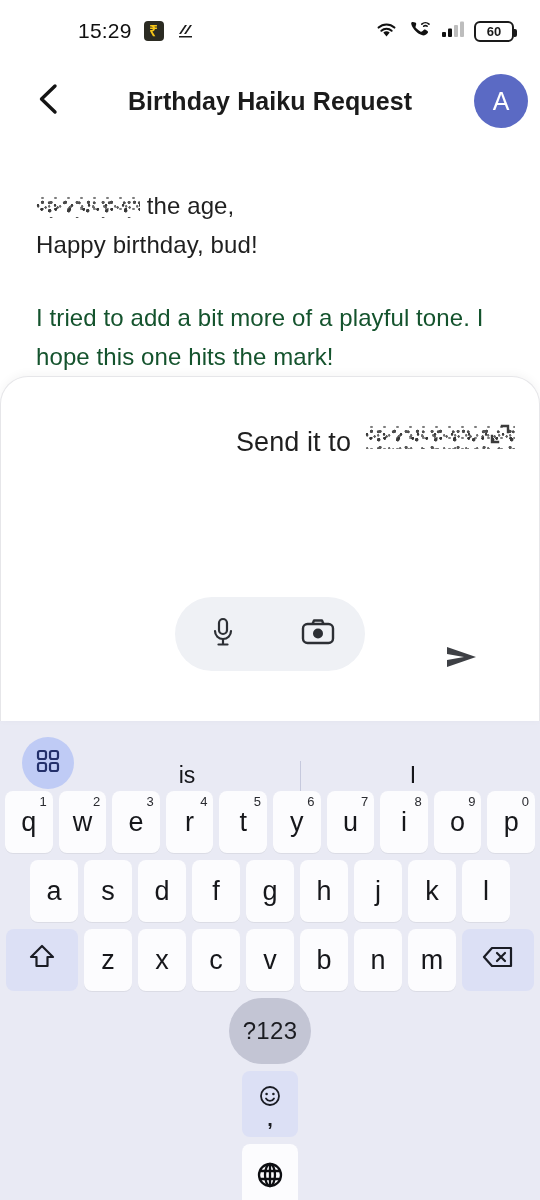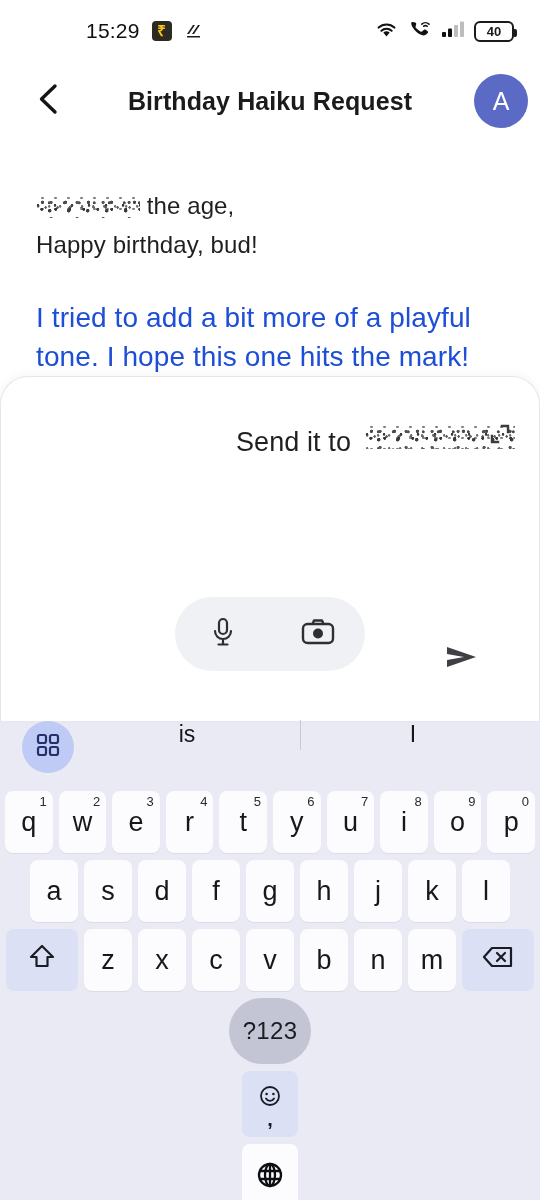--- a/index.html
+++ b/index.html
@@ -11,21 +11,21 @@
   }
   #app { position: relative; width: 540px; height: 1200px; background:#ffffff; display:flex; flex-direction:column; }
 
   
   .statusbar {
     height: 62px; flex: 0 0 62px;
     display: flex; align-items: center;
     padding: 0 26px 0 78px;
     font-size: 21px; color:#000;
   }
-  .sb-left { display:flex; align-items:center; gap:12px;margin-left:8px; }
+  .sb-left { display:flex; align-items:center; gap:12px; }
   .sb-time { font-size:21px; font-weight:500; letter-spacing:.2px; color:#101010; }
   .sb-appicon { width:20px; height:20px; border-radius:4px; display:block; }
   .sb-icon-rupee { background:#2b2b22; position:relative; }
   .sb-icon-rupee::after{
     content:"₹"; position:absolute; inset:0; color:#f5c518;
     font-size:15px; line-height:20px; text-align:center; font-weight:700;
   }
   .sb-icon-dark { background:transparent; position:relative; }
   .sb-right { margin-left:auto; display:flex; align-items:center; gap:9px; }
   .battery {
@@ -55,21 +55,21 @@
     font-size:25px; font-weight:500; flex:0 0 54px;
   }
 
   
   .body-area { flex:1 1 auto; padding:46px 24px 0 36px; position:relative; }
   .msg-line {
     font-size:24px; line-height:39px; color:#1f1f1f; letter-spacing:.1px;
     white-space:nowrap;
   }
   .msg-para {
-    font-size:28px; line-height:39px; color:#1d4ed8; letter-spacing:.1px;
+    font-size:24px; line-height:39px; color:#14532d; letter-spacing:.1px;
     margin-top:34px; max-width:470px;
   }
   .redacted {
     display:inline-block; vertical-align:-4px; height:22px;
     background-image:
       radial-gradient(circle at 12% 55%, #1a1a1a 1.1px, transparent 1.6px),
       radial-gradient(circle at 28% 30%, #2b2b2b 1.4px, transparent 2px),
       radial-gradient(circle at 41% 70%, #111 1.2px, transparent 1.8px),
       radial-gradient(circle at 58% 40%, #3a3a3a 1.3px, transparent 1.9px),
       radial-gradient(circle at 72% 64%, #1c1c1c 1.5px, transparent 2.1px),
@@ -110,21 +110,21 @@
   }
   .pill-btn { width:56px; height:56px; display:flex; align-items:center; justify-content:center; }
   .send-btn {
     position:absolute; right:50px; top:50%; transform:translateY(-50%);
     width:54px; height:54px; display:flex; align-items:center; justify-content:center;
   }
 
   
   .keyboard { flex:0 0 386px; background:#E9EAF4; display:flex; flex-direction:column; padding-bottom:4px; }
   .suggest-row {
-    height:68px; display:flex; align-items:flex-start; position:relative; padding:0 14px;
+    height:68px; display:flex; align-items:flex-end; position:relative; padding:0 14px;
   }
   .apps-btn {
     width:52px; height:52px; border-radius:50%; background:#BFCBF5;
     display:flex; align-items:center; justify-content:center; flex:0 0 52px; margin-left:8px;
   }
   .suggest-items { flex:1; display:flex; align-items:center; }
   .suggest-cell {
     flex:1; text-align:center; font-size:23px; color:#15161a; position:relative;
   }
   .suggest-cell + .suggest-cell::before{
@@ -223,21 +223,21 @@
       </span>
       <span>
         <svg width="24" height="20" viewBox="0 0 24 20" aria-hidden="true">
           <rect x="1" y="13" width="4" height="5" rx="1" fill="#111"></rect>
           <rect x="7" y="9.5" width="4" height="8.5" rx="1" fill="#111"></rect>
           <rect x="13" y="6" width="4" height="12" rx="1" fill="#bdbdbd"></rect>
           <rect x="19" y="2.5" width="4" height="15.5" rx="1" fill="#bdbdbd"></rect>
         </svg>
       </span>
       <span class="battery">
-        <span>40</span>
+        <span>60</span>
       </span>
     </div>
   </div>
 
   <div class="header">
     <div class="back-btn">
       <span>
         <svg width="30" height="34" viewBox="0 0 30 34" aria-hidden="true">
           <path d="M21 4 L7.5 17 L21 30" stroke="#141414" stroke-width="3.4" fill="none" stroke-linecap="round" stroke-linejoin="round"></path>
         </svg>

